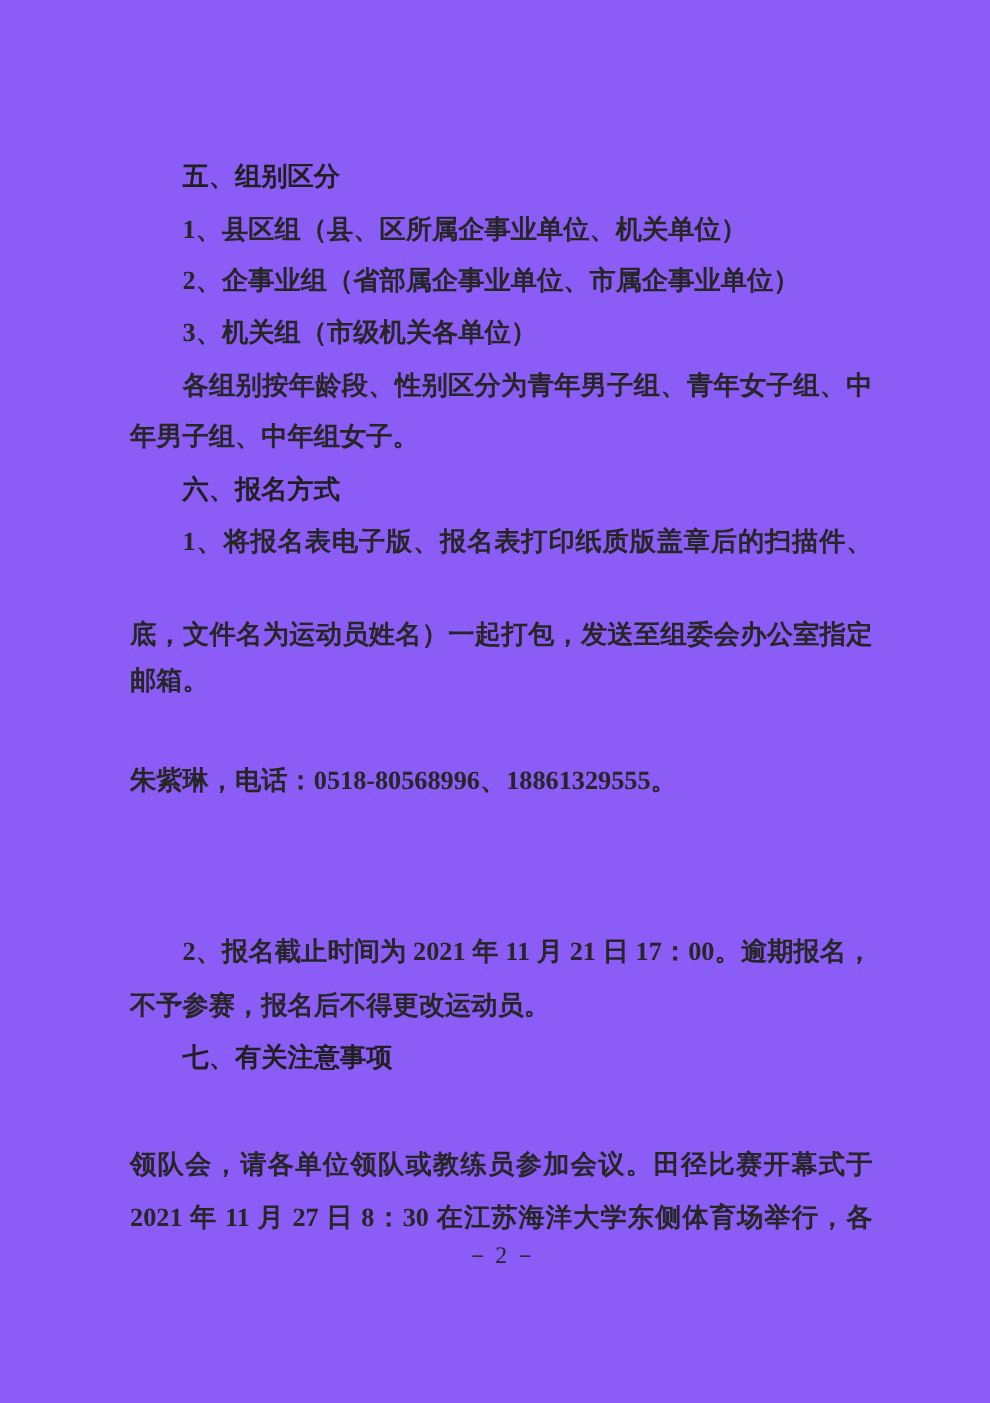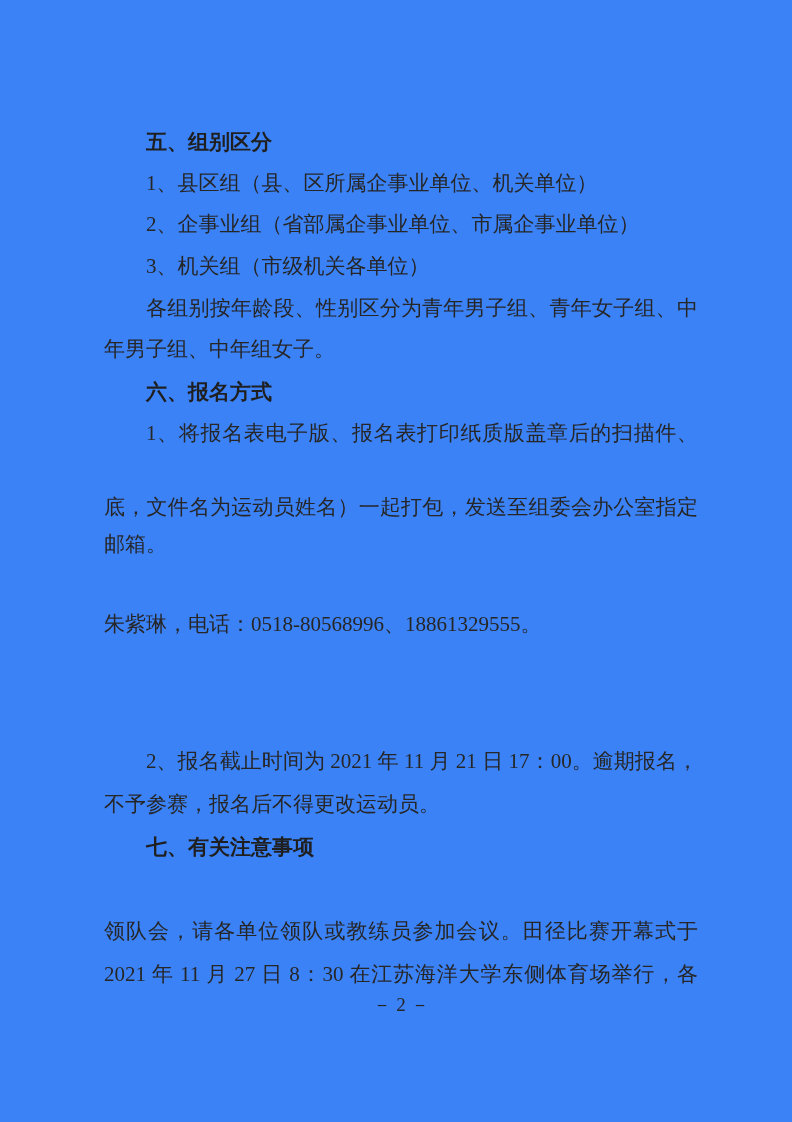--- a/index.html
+++ b/index.html
@@ -1,32 +1,33 @@
 <!DOCTYPE html>
 <html><head>
 <meta charset="utf-8">
 <style>
   html, body { margin: 0; padding: 0; background: #ffffff; }
   .page {
     position: relative;
     width: 792px;
     height: 1122px;
-    background: #3b82f6;
+    background: #8b5cf6;
     font-family: "Liberation Serif", "DejaVu Serif", serif;
     color: #262626;
     overflow: hidden;
   }
   .line {
     position: absolute;
     left: 104px;
     width: 594px;
     height: 43px;
     line-height: 43px;
     font-size: 21px;
     white-space: nowrap;
+    font-weight: bold;
   }
   .line.indent {
     padding-left: 42px;
     width: 552px;
   }
   .line.heading {
     font-family: "Liberation Sans", "DejaVu Sans", sans-serif;
     font-weight: 700;
     color: #1f1f1f;
   }

